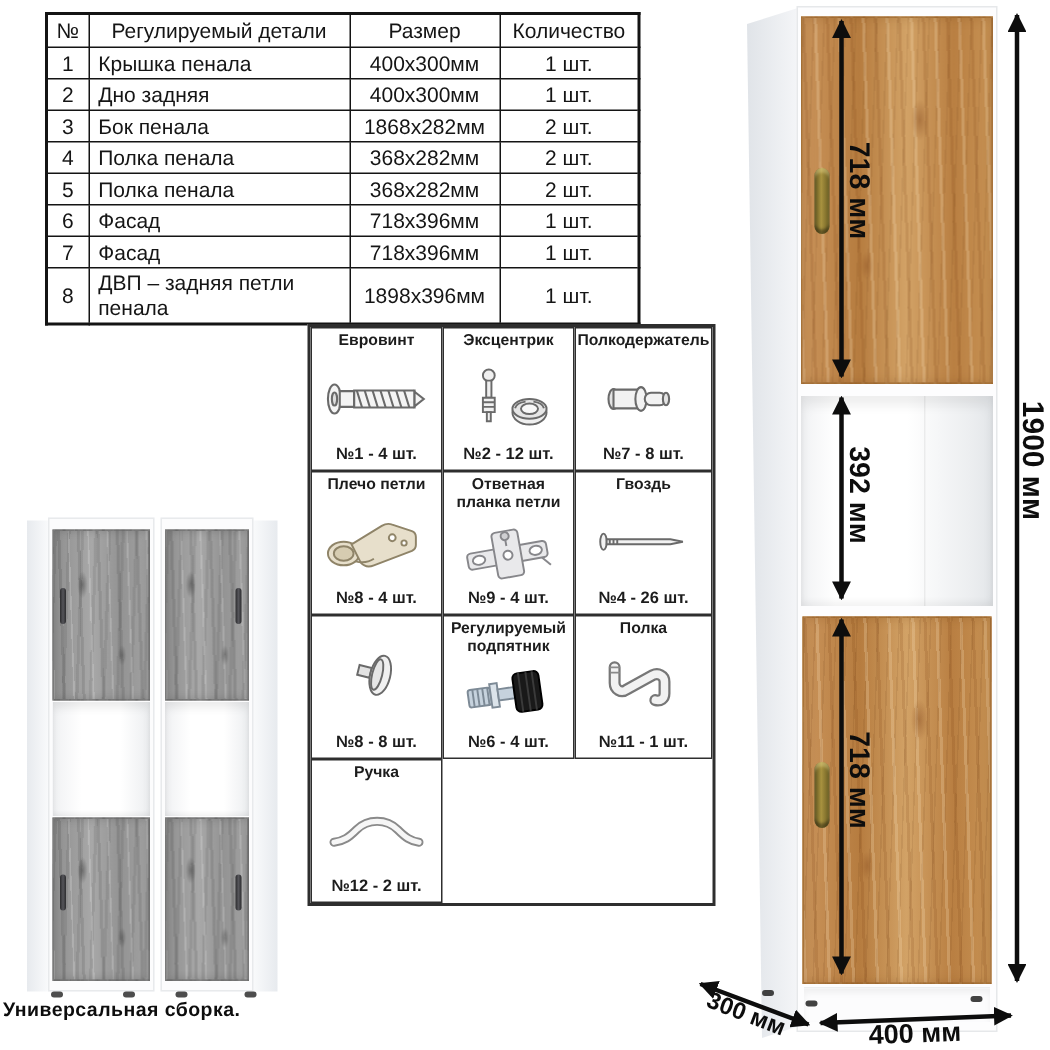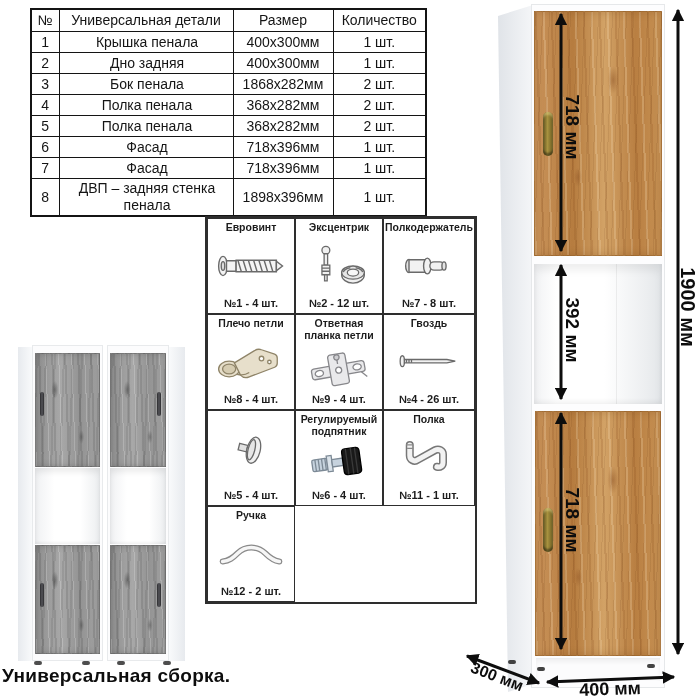--- a/index.html
+++ b/index.html
@@ -7,21 +7,21 @@
           font-family:"Liberation Sans","DejaVu Sans",sans-serif;color:#111;}
 
   
   .parts-table{position:absolute;left:30px;top:8px;border-collapse:collapse;
                table-layout:fixed;width:395px;font-size:14px;color:#151515;}
   .parts-table th,.parts-table td{border:1.5px solid #141414;padding:1px 4px;
                line-height:17px;text-align:center;vertical-align:middle;font-weight:normal;}
   .parts-table{border:2.5px solid #141414;}
   .parts-table th{height:19px;}
   .parts-table td{height:18px;}
-  .parts-table .c-name{text-align:center;padding-left:6px;}
+  .parts-table .c-name{text-align:left;padding-left:6px;}
   .col-no{width:28px;} .col-name{width:174px;} .col-size{width:100px;} .col-qty{width:93px;}
 
   
   .hw-grid{position:absolute;left:205px;top:216px;width:272px;height:388px;
            display:grid;grid-template-columns:repeat(3,1fr);grid-template-rows:repeat(4,1fr);
            border:2.5px solid #2e2e2e;background:#fff;box-sizing:border-box;}
   .hw-cell{border:1.25px solid #2e2e2e;display:flex;flex-direction:column;
            align-items:stretch;min-height:0;box-sizing:border-box;background:#fff;}
   .hw-title{font-weight:bold;font-size:10.5px;line-height:1.12;text-align:center;
             padding:3px 1px 1px 1px;color:#1c1c1c;}
@@ -89,41 +89,41 @@
   
   .dims-svg{position:absolute;left:0;top:0;pointer-events:none;}
   .dim{position:absolute;font-weight:bold;color:#0d0d0d;white-space:nowrap;line-height:1;}
   .d-door-top{left:572px;top:127px;font-size:19px;transform:translate(-50%,-50%) rotate(90deg);}
   .d-opening {left:572px;top:330px;font-size:19px;transform:translate(-50%,-50%) rotate(90deg);}
   .d-door-bot{left:572px;top:520px;font-size:19px;transform:translate(-50%,-50%) rotate(90deg);}
   .d-total   {left:688px;top:307px;font-size:20px;transform:translate(-50%,-50%) rotate(90deg);}
   .d-depth   {left:497px;top:677px;font-size:16px;transform:translate(-50%,-50%) rotate(21deg);}
   .d-width   {left:610px;top:689px;font-size:18px;transform:translate(-50%,-50%) rotate(-2deg);}
 
-  .caption{position:absolute;left:2px;top:665px;font-size:19px;font-weight:bold;
+  .caption{position:absolute;left:2px;top:665px;font-size:13px;font-weight:bold;
            letter-spacing:.3px;color:#0d0d0d;}
 
   .hw-icon svg *{vector-effect:non-scaling-stroke;}
 </style>
 </head>
 <body>
 
 <div class="canvas">
 
   <table class="parts-table">
     <colgroup>
         <col class="col-no">
         <col class="col-name">
         <col class="col-size">
         <col class="col-qty">
       </colgroup>
     <thead>
       <tr>
         <th>№</th>
-        <th>Универсальная детали</th>
+        <th>Регулируемый детали</th>
         <th>Размер</th>
         <th>Количество</th>
       </tr>
     </thead>
     <tbody>
       <tr>
           <td>1</td>
           <td class="c-name">Крышка пенала</td>
           <td>400х300мм</td>
           <td>1 шт.</td>
@@ -159,21 +159,21 @@
           <td>1 шт.</td>
         </tr>
       <tr>
           <td>7</td>
           <td class="c-name">Фасад</td>
           <td>718х396мм</td>
           <td>1 шт.</td>
         </tr>
       <tr>
           <td>8</td>
-          <td class="c-name">ДВП – задняя стенка пенала</td>
+          <td class="c-name">ДВП – задняя петли пенала</td>
           <td>1898х396мм</td>
           <td>1 шт.</td>
         </tr>
     </tbody>
   </table>
 
   <div class="hw-grid">
 
     <div class="hw-cell">
       <div class="hw-title">Евровинт</div>
@@ -273,21 +273,21 @@
     <div class="hw-cell">
       <div class="hw-icon">
         <svg viewBox="0 0 84 48" width="80" height="40" fill="#f0f0f0" stroke="#6a6a6a" stroke-width="1.3">
           <g transform="rotate(14 44 24)">
             <rect x="27" y="20" width="10" height="8" fill="#e2e2e2"></rect>
             <ellipse cx="45" cy="24" rx="8" ry="16"></ellipse>
             <ellipse cx="42.5" cy="24" rx="4" ry="12.5" fill="#e6e6e6"></ellipse>
           </g>
         </svg>
       </div>
-      <div class="hw-count">№5 - 4 шт.</div>
+      <div class="hw-count">№8 - 8 шт.</div>
     </div>
 
     <div class="hw-cell">
       <div class="hw-title">Регулируемый подпятник</div>
       <div class="hw-icon">
         <svg viewBox="0 0 84 48" width="80" height="40" fill="#c6d2dd" stroke="#7d8a96" stroke-width="1.3">
           <g transform="rotate(-8 42 24)">
             <rect x="10" y="15" width="18" height="14" rx="2"></rect>
             <path d="M14,15 v14 M18,15 v14 M22,15 v14 M26,15 v14" fill="none"></path>
             <rect x="28" y="12.5" width="6" height="19" fill="#dbe3ea"></rect>

